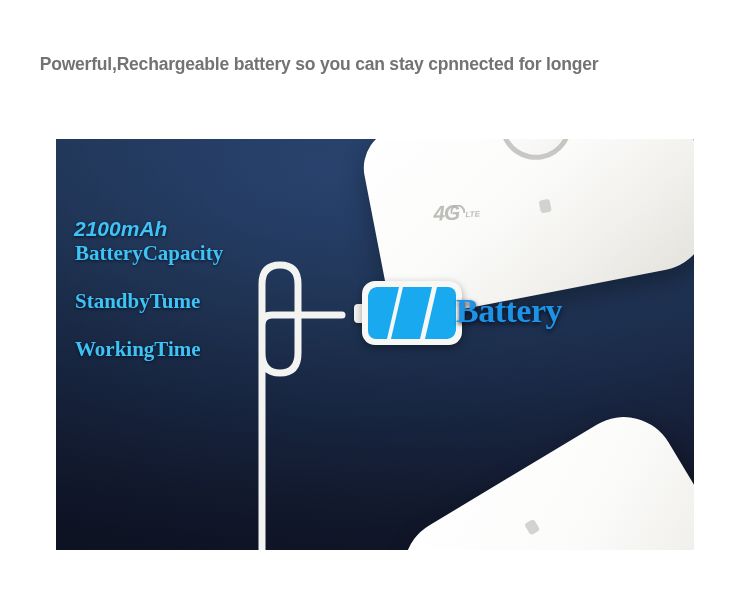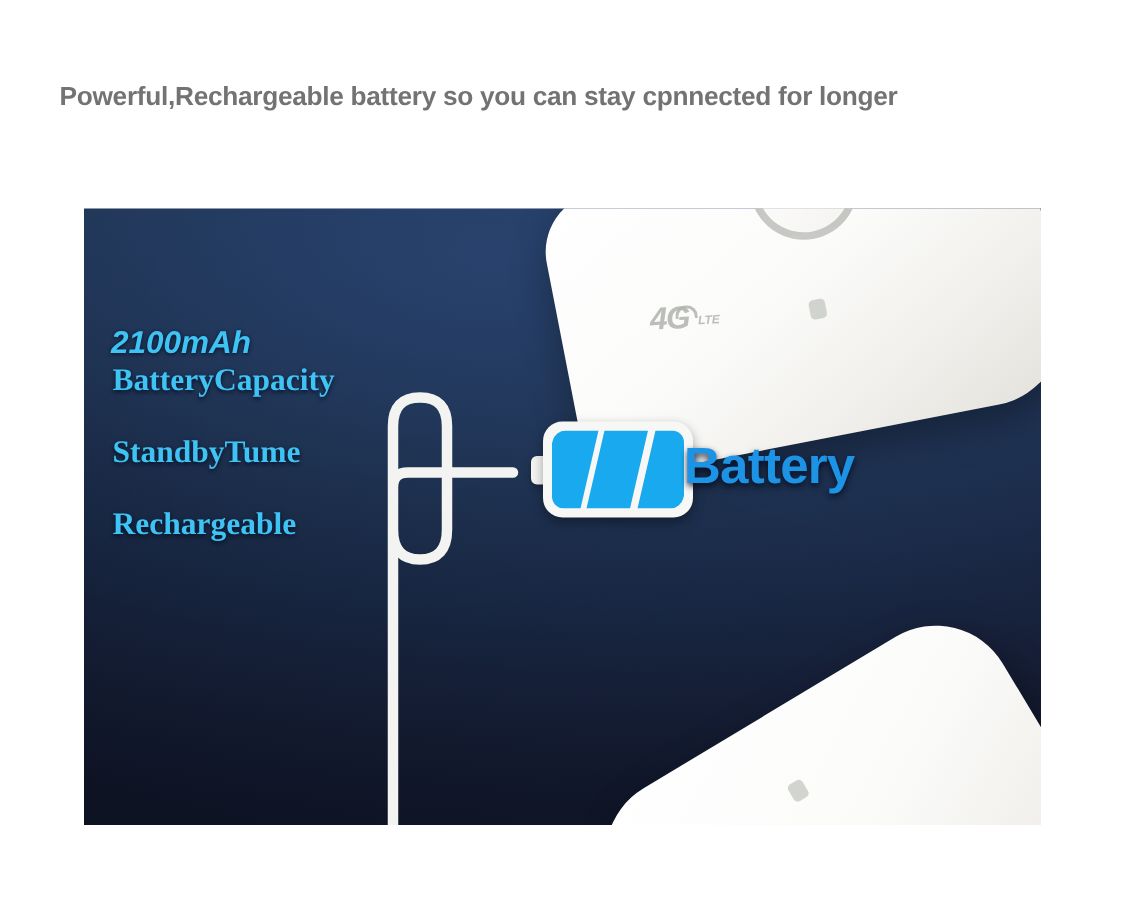--- a/index.html
+++ b/index.html
@@ -160,21 +160,21 @@
     position:absolute; left:0; top:23px;
     width:13px; height:19px;
     background:#f4f4f2;
     border-radius:4px 0 0 4px;
     box-shadow:0 2px 5px rgba(0,0,0,.3);
   }
 
   .battery-word{
     position:absolute;
     left:400px; top:153px;
-    font-family:Liberation Sans, sans-serif;
+    font-family:Liberation Serif, serif;
     font-weight:bold;
     font-size:34px;
     color:#1d93e6;
     text-shadow:0 2px 4px rgba(0,8,25,.8);
     letter-spacing:-0.5px;
   }
 </style>
 </head>
 <body>
 
@@ -215,17 +215,17 @@
 
   <div class="specs">
     <div class="spec">
       <div class="spec-value">2100mAh</div>
       <div class="spec-label">BatteryCapacity</div>
     </div>
     <div class="spec">
       <div class="spec-label">StandbyTume</div>
     </div>
     <div class="spec">
-      <div class="spec-label">Rechargeable</div>
+      <div class="spec-label">WorkingTime</div>
     </div>
   </div>
 
 </div>
 
 </body></html>

